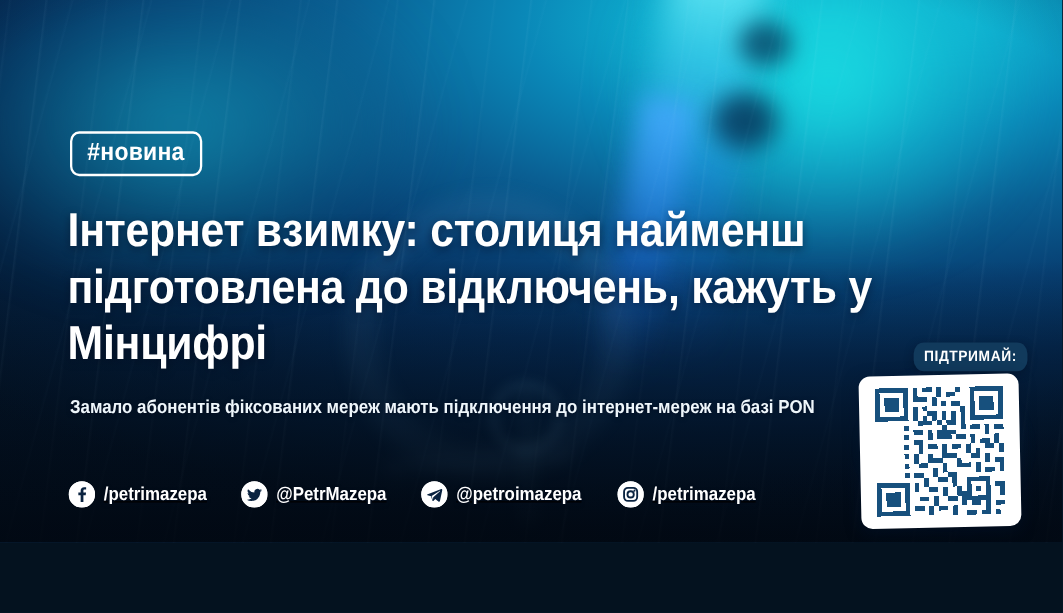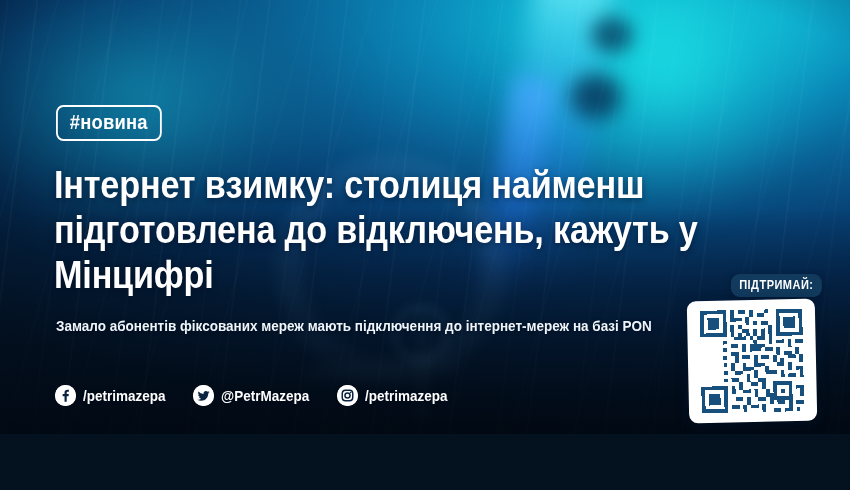--- a/index.html
+++ b/index.html
@@ -148,20 +148,21 @@
     transform:scaleX(.9); transform-origin:left top;
     text-shadow:0 1px 4px rgba(0,10,30,.55);
   }
 
   
   .social{
     position:absolute; left:55px; bottom:28px;
     display:flex; align-items:center;
     gap:18px;
     white-space:nowrap;
+    text-decoration:underline;
   }
   .soc{
     display:flex; align-items:center; gap:7px;
   }
   .soc .ic{
     width:21px; height:21px; border-radius:50%;
     background:#ffffff;
     display:flex; align-items:center; justify-content:center;
     flex:0 0 auto;
   }
@@ -252,20 +253,29 @@
       <div class="soc">
         <span class="ic">
           <svg width="21" height="21" viewBox="0 0 24 24">
               <circle cx="12" cy="12" r="12" fill="#fff"></circle>
               <path fill="#0a2340" d="M19 8.2c-.5.23-1.05.38-1.62.45.58-.35 1.03-.9 1.24-1.57-.55.32-1.15.56-1.79.69a2.82 2.82 0 0 0-4.8 2.57 8 8 0 0 1-5.81-2.95 2.82 2.82 0 0 0 .87 3.77c-.46-.02-.9-.14-1.28-.35v.03c0 1.37.97 2.51 2.26 2.77-.24.06-.48.1-.74.1-.18 0-.36-.02-.53-.05a2.83 2.83 0 0 0 2.64 1.96A5.67 5.67 0 0 1 5 16.84a8 8 0 0 0 4.33 1.27c5.2 0 8.05-4.31 8.05-8.05v-.37A5.74 5.74 0 0 0 19 8.2z"></path>
             </svg>
         </span>
         <span class="nm">@PetrMazepa</span>
       </div>
 
+      <div class="soc">
+        <span class="ic">
+          <svg width="21" height="21" viewBox="0 0 24 24">
+              <circle cx="12" cy="12" r="12" fill="#fff"></circle>
+              <path fill="#0a2340" d="M18.3 7.1 5.9 11.9c-.72.29-.71.69-.13.87l3.17.99 1.23 3.76c.15.41.27.57.55.57.28 0 .4-.13.55-.28l1.52-1.48 3.16 2.34c.58.32 1 .15 1.14-.54l2.07-9.75c.21-.85-.32-1.24-.86-1.28zM9.5 13.5l7.3-4.6c.33-.2.63-.09.38.13l-6.25 5.64-.24 2.6z"></path>
+            </svg>
+        </span>
+        <span class="nm">@petroimazepa</span>
+      </div>
 
       <div class="soc">
         <span class="ic">
           <svg width="21" height="21" viewBox="0 0 24 24">
               <circle cx="12" cy="12" r="12" fill="#fff"></circle>
               <rect x="6" y="6" width="12" height="12" rx="3.6" fill="none" stroke="#0a2340" stroke-width="1.7"></rect>
               <circle cx="12" cy="12" r="2.9" fill="none" stroke="#0a2340" stroke-width="1.7"></circle>
               <circle cx="15.5" cy="8.6" r=".95" fill="#0a2340"></circle>
             </svg>
         </span>

